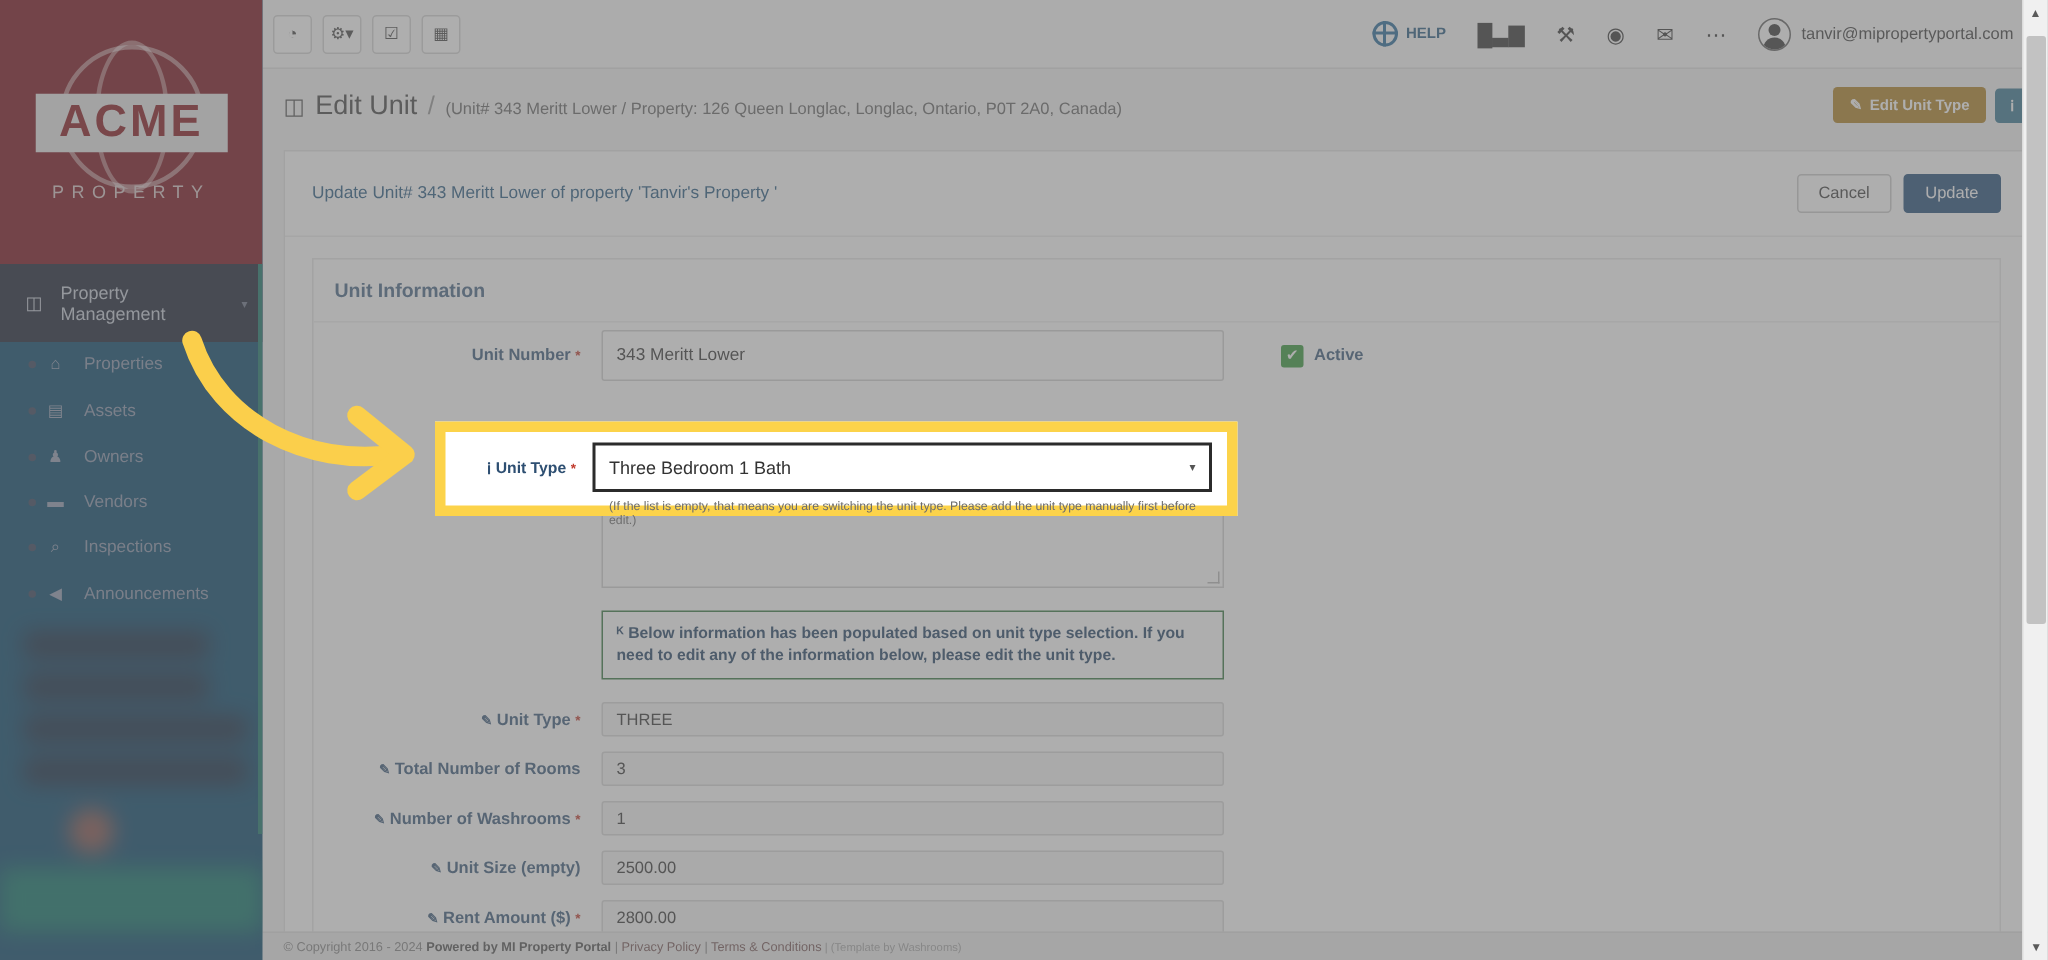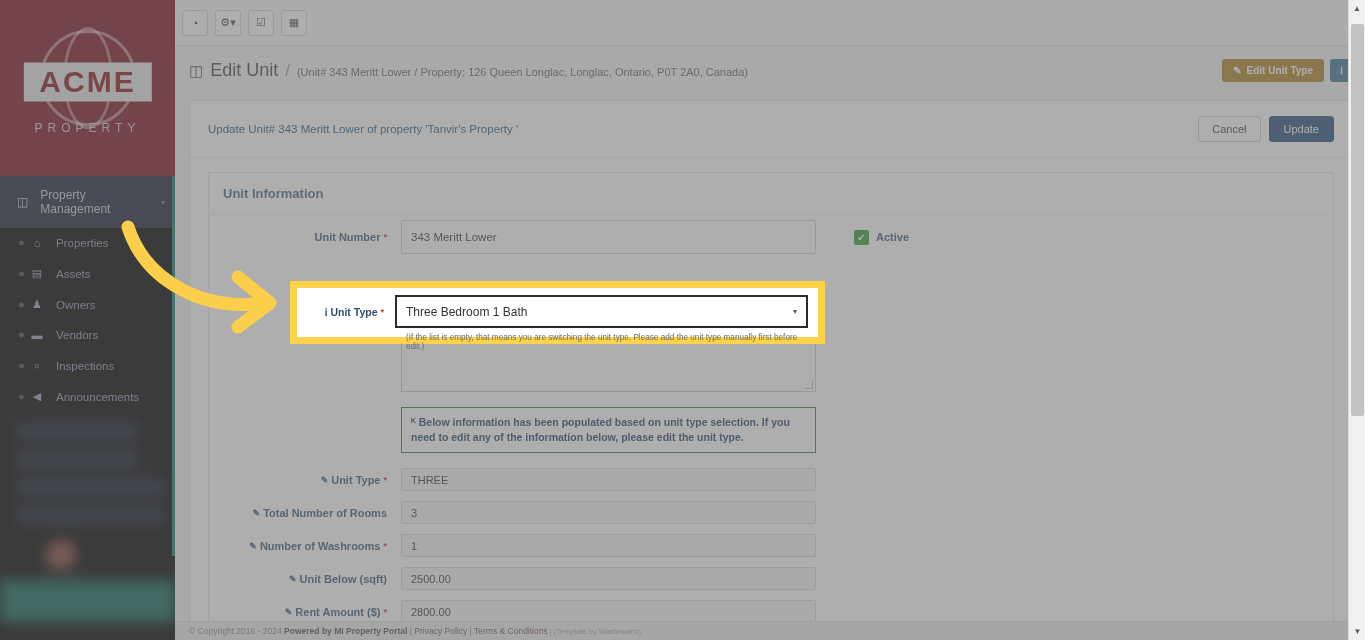--- a/index.html
+++ b/index.html
@@ -15,21 +15,21 @@
   #dimmer {
     position: absolute; left: 0; top: 0; width: 1365px; height: 640px;
     background: rgba(108,108,108,0.55);
     pointer-events: none;
     z-index: 50;
   }
 
   
   #sidebar {
     position: absolute; left: 0; top: 0; width: 175px; height: 640px;
-    background: #000000;
+    background: #0c4a6e;
     overflow: hidden;
     z-index: 5;
   }
   .logo-box {
     height: 176px; width: 175px; background: #7d1620;
     position: relative;
   }
   .logo-globe {
     position: absolute; left: 50%; top: 78px; transform: translate(-50%,-50%);
     width: 96px; height: 96px; border-radius: 50%;
@@ -326,20 +326,36 @@
 </div>
 
 <div id="content">
 
   <div class="topbar">
     <div class="tb-btn">◔</div>
     <div class="tb-btn">⚙▾</div>
     <div class="tb-btn">☑</div>
     <div class="tb-btn">▦</div>
 
+    <div class="tb-right">
+      <div class="help-wrap">
+        <span class="ring"></span>
+        <span>HELP</span>
+      </div>
+      <span class="tb-ico">█▃▇</span>
+      <span class="tb-ico">⚒</span>
+      <span class="tb-ico">◉</span>
+      <span class="tb-ico">✉</span>
+      <span class="tb-ico">⋯</span>
+      <div class="user-chip">
+        <span class="avatar"></span>
+        <span>tanvir@mipropertyportal.com</span>
+        <span>ˇ</span>
+      </div>
+    </div>
   </div>
 
   <div class="pagehead">
     <div class="ph-title">
       <span class="cube">◫</span>
       <span>Edit Unit</span>
       <span class="ph-sep">/</span>
       <span class="ph-crumb">(Unit# 343 Meritt Lower / Property: 126 Queen Longlac, Longlac, Ontario, P0T 2A0, Canada)</span>
     </div>
     <div class="ph-right">
@@ -413,21 +429,21 @@
           <span class="lbl-ico">✎</span>
           <span>Number of Washrooms</span>
           <span class="req">*</span>
         </div>
         <div class="ro-input">1</div>
       </div>
 
       <div class="form-row">
         <div class="form-label">
           <span class="lbl-ico">✎</span>
-          <span>Unit Below (sqft)</span>
+          <span>Unit Size (empty)</span>
         </div>
         <div class="ro-input">2500.00</div>
       </div>
 
       <div class="form-row">
         <div class="form-label">
           <span class="lbl-ico">✎</span>
           <span>Rent Amount ($)</span>
           <span class="req">*</span>
         </div>

